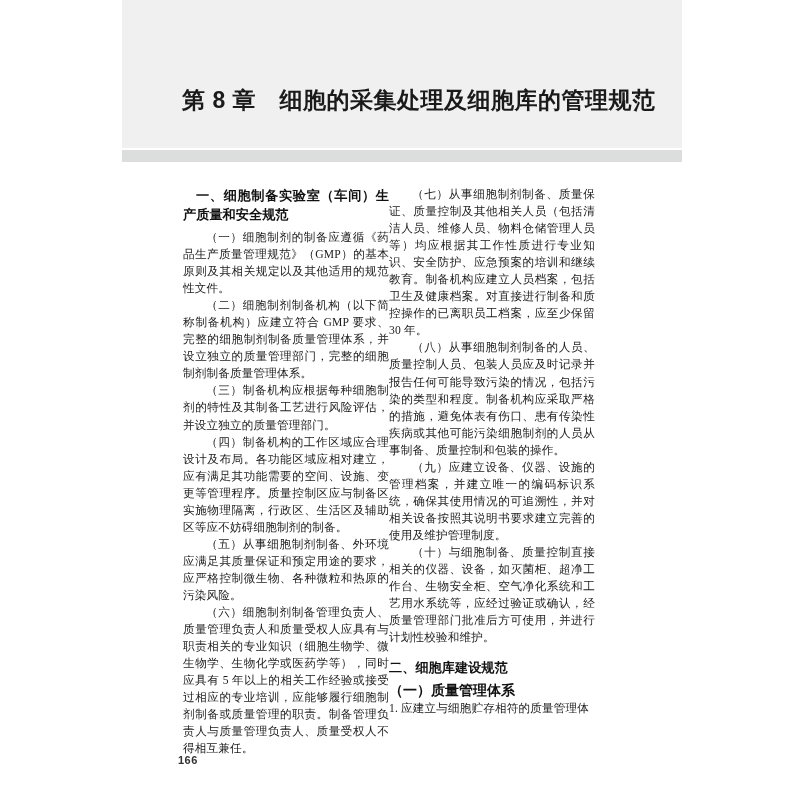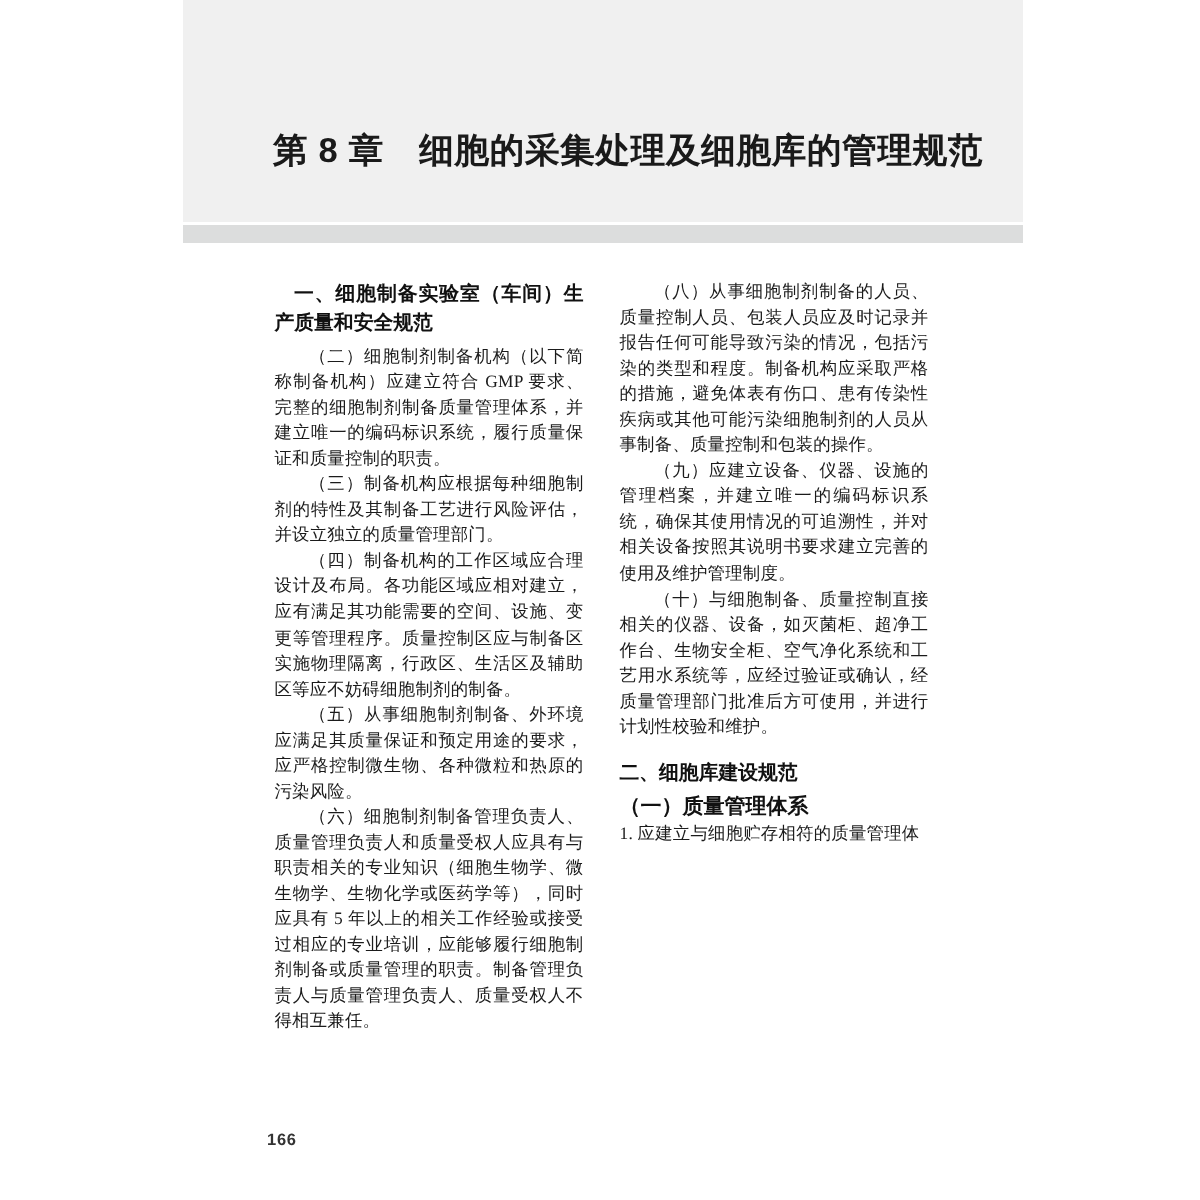--- a/index.html
+++ b/index.html
@@ -48,21 +48,21 @@
 
   
   #body-columns {
     position: absolute;
     left: 183px;
     top: 186px;
     width: 436px;
     height: 560px;
     display: flex;
     flex-direction: row;
-    justify-content: space-between;
+    justify-content: flex-start;
   }
   .col {
     width: 206px;
     position: relative;
   }
 
   .h1-section {
     font-family: "Liberation Sans", "DejaVu Sans", sans-serif;
     font-weight: bold;
     font-size: 13.2px;
@@ -116,28 +116,30 @@
 <body>
 
 <div id="chapter-band"></div>
 <div id="chapter-band-shadow"></div>
 <div id="chapter-title">第 8 章　细胞的采集处理及细胞库的管理规范</div>
 
 <div id="body-columns">
 
   <div class="col">
     <h2 class="h1-section">一、细胞制备实验室（车间）生产质量和安全规范</h2>
-    <p class="para">（二）细胞制剂制备机构（以下简称制备机构）应建立符合 GMP 要求、完整的细胞制剂制备质量管理体系，并建立唯一的编码标识系统，履行质量保证和质量控制的职责。</p>
+    <p class="para">（一）细胞制剂的制备应遵循《药品生产质量管理规范》（GMP）的基本原则及其相关规定以及其他适用的规范性文件。</p>
+    <p class="para">（二）细胞制剂制备机构（以下简称制备机构）应建立符合 GMP 要求、完整的细胞制剂制备质量管理体系，并设立独立的质量管理部门，完整的细胞制剂制备质量管理体系。</p>
     <p class="para">（三）制备机构应根据每种细胞制剂的特性及其制备工艺进行风险评估，并设立独立的质量管理部门。</p>
     <p class="para">（四）制备机构的工作区域应合理设计及布局。各功能区域应相对建立，应有满足其功能需要的空间、设施、变更等管理程序。质量控制区应与制备区实施物理隔离，行政区、生活区及辅助区等应不妨碍细胞制剂的制备。</p>
     <p class="para">（五）从事细胞制剂制备、外环境应满足其质量保证和预定用途的要求，应严格控制微生物、各种微粒和热原的污染风险。</p>
     <p class="para">（六）细胞制剂制备管理负责人、质量管理负责人和质量受权人应具有与职责相关的专业知识（细胞生物学、微生物学、生物化学或医药学等），同时应具有 5 年以上的相关工作经验或接受过相应的专业培训，应能够履行细胞制剂制备或质量管理的职责。制备管理负责人与质量管理负责人、质量受权人不得相互兼任。</p>
   </div>
 
   <div class="col">
+    <p class="para">（七）从事细胞制剂制备、质量保证、质量控制及其他相关人员（包括清洁人员、维修人员、物料仓储管理人员等）均应根据其工作性质进行专业知识、安全防护、应急预案的培训和继续教育。制备机构应建立人员档案，包括卫生及健康档案。对直接进行制备和质控操作的已离职员工档案，应至少保留 30 年。</p>
     <p class="para">（八）从事细胞制剂制备的人员、质量控制人员、包装人员应及时记录并报告任何可能导致污染的情况，包括污染的类型和程度。制备机构应采取严格的措施，避免体表有伤口、患有传染性疾病或其他可能污染细胞制剂的人员从事制备、质量控制和包装的操作。</p>
     <p class="para">（九）应建立设备、仪器、设施的管理档案，并建立唯一的编码标识系统，确保其使用情况的可追溯性，并对相关设备按照其说明书要求建立完善的使用及维护管理制度。</p>
     <p class="para">（十）与细胞制备、质量控制直接相关的仪器、设备，如灭菌柜、超净工作台、生物安全柜、空气净化系统和工艺用水系统等，应经过验证或确认，经质量管理部门批准后方可使用，并进行计划性校验和维护。</p>
     <div class="gap-lg"></div>
     <h2 class="h1-section nohang">二、细胞库建设规范</h2>
     <h3 class="h2-section">（一）质量管理体系</h3>
     <p class="para noindent">1. 应建立与细胞贮存相符的质量管理体</p>
   </div>
 
 </div>

